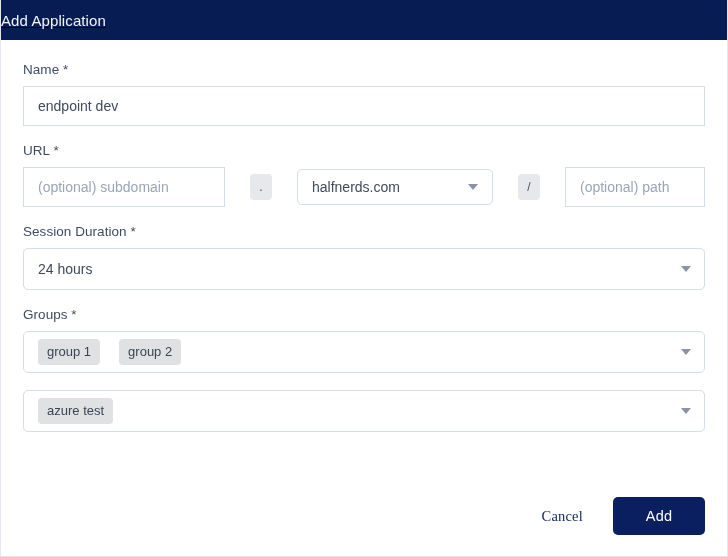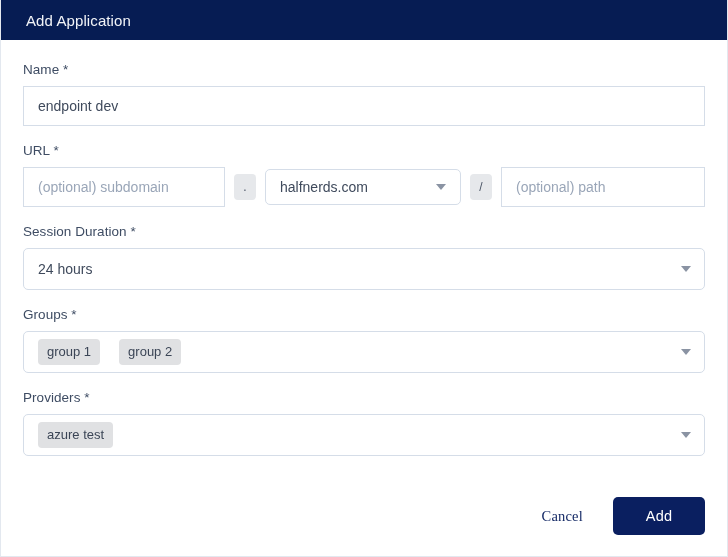--- a/index.html
+++ b/index.html
@@ -27,21 +27,22 @@
     position: relative;
   }
 
   
   .dialog-header {
     height: 40px;
     min-height: 40px;
     background: #061c53;
     display: flex;
     align-items: center;
-    padding: 0 25px;
+    padding: 0 0;
+    text-decoration: underline;
   }
   .dialog-title {
     color: #f2f4f8;
     font-size: 15px;
     font-weight: 400;
     letter-spacing: 0.1px;
   }
 
   
   .dialog-body {
@@ -73,21 +74,21 @@
     color: #3f4a5c;
     font-family: "Liberation Sans", sans-serif;
     outline: none;
   }
   .input-box::placeholder { color: #9aa6b8; }
 
   
   .url-row {
     display: flex;
     align-items: center;
-    gap: 0;
+    gap: 16px;
     width: 100%;
   }
   .url-sub {
     flex: 0 0 202px;
     width: 202px;
   }
   .sep-chip {
     width: 22px;
     height: 26px;
     margin: 0 9px;
@@ -239,21 +240,20 @@
       <div class="select-box tall">
         <div class="chips">
           <span class="chip">group 1</span>
           <span class="chip">group 2</span>
         </div>
         <span class="caret"></span>
       </div>
     </div>
 
     <div class="field-group">
-      <label class="field-label">Providers *</label>
       <div class="select-box tall">
         <div class="chips">
           <span class="chip">azure test</span>
         </div>
         <span class="caret"></span>
       </div>
     </div>
 
   </div>
 

